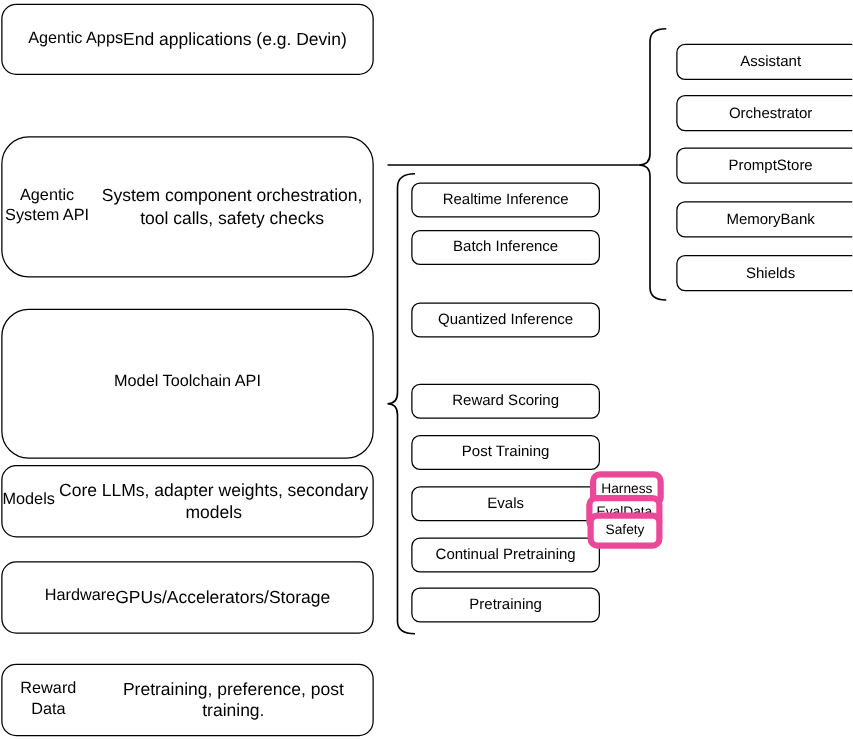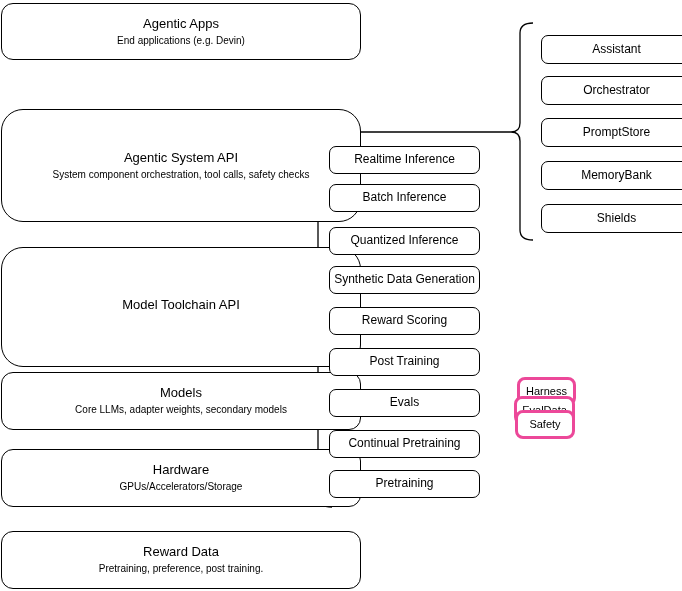--- a/index.html
+++ b/index.html
@@ -15,63 +15,62 @@
   }
   .connectors {
     position: absolute;
     left: 0; top: 0;
     width: 682px; height: 591px;
     pointer-events: none;
   }
   .lbox {
     position: absolute;
     left: 1px;
-    width: 360px;
+    width: 298px;
     background: #ffffff;
     border: 1px solid #000000;
     border-radius: 12px;
     display: flex;
-    flex-direction: column;
+    flex-direction: row;
     align-items: center;
     justify-content: center;
     text-align: center;
     z-index: 2;
   }
   .lbox.big { border-radius: 22px; margin-top: 24px; }
   .lbox .title { font-size: 13px; line-height: 1.25; margin-bottom: 3px; }
-  .lbox .subtitle { font-size: 10px; line-height: 1.25; }
+  .lbox .subtitle { font-size: 14px; line-height: 1.25; }
   .mbox, .rbox {
     position: absolute;
     width: 151px;
     background: #ffffff;
     border: 1px solid #000000;
     border-radius: 7px;
     display: flex;
     align-items: center;
     justify-content: center;
     text-align: center;
     font-size: 12px;
     line-height: 1.1;
     z-index: 2;
   }
   .mbox { left: 329px; height: 28px; }
   .rbox { left: 529px; height: 29px; margin-left: 12px; }
   .pill {
     position: absolute;
     height: 29px;
     background: #ffffff;
-    border: 3px solid #ec4899;
+    border: 5px solid #ec4899;
     border-radius: 8px;
     display: flex;
     align-items: center;
     justify-content: center;
     font-size: 11px;
     line-height: 1;
     z-index: 3;
-    margin-left: 45px;
   }
 </style>
 </head>
 <body>
 
 <div class="canvas">
 
   <svg class="connectors" viewBox="0 0 682 591">
     <path d="M332,139 Q318,139 318,150 L318,314 Q318,323 310,323 Q318,323 318,332 L318,497 Q318,507 332,507" fill="none" stroke="#000000" stroke-width="1.3"></path>
     <path d="M533,23 Q520,23 520,33 L520,123 Q520,132 511,132 Q520,132 520,141 L520,230 Q520,240 533,240" fill="none" stroke="#000000" stroke-width="1.3"></path>
@@ -102,22 +101,21 @@
     <div class="subtitle">GPUs/Accelerators/Storage</div>
   </div>
 
   <div class="lbox" style="top:531px;height:58px">
     <div class="title">Reward Data</div>
     <div class="subtitle">Pretraining, preference, post training.</div>
   </div>
 
   <div class="mbox" style="top:146px">Realtime Inference</div>
   <div class="mbox" style="top:184px">Batch Inference</div>
-  <div class="mbox" style="top:227px">Quantized Inference</div>
-  <div class="mbox" style="top:266px">Synthetic Data Generation</div>
+  <div class="mbox" style="top:242px">Quantized Inference</div>
   <div class="mbox" style="top:307px">Reward Scoring</div>
   <div class="mbox" style="top:348px">Post Training</div>
   <div class="mbox" style="top:389px">Evals</div>
   <div class="mbox" style="top:430px">Continual Pretraining</div>
   <div class="mbox" style="top:470px">Pretraining</div>
 
   <div class="pill" style="left:472px;top:377px;width:59px">Harness</div>
   <div class="pill" style="left:469px;top:396px;width:61px">EvalData</div>
   <div class="pill" style="left:470px;top:410px;width:60px">Safety</div>
 

